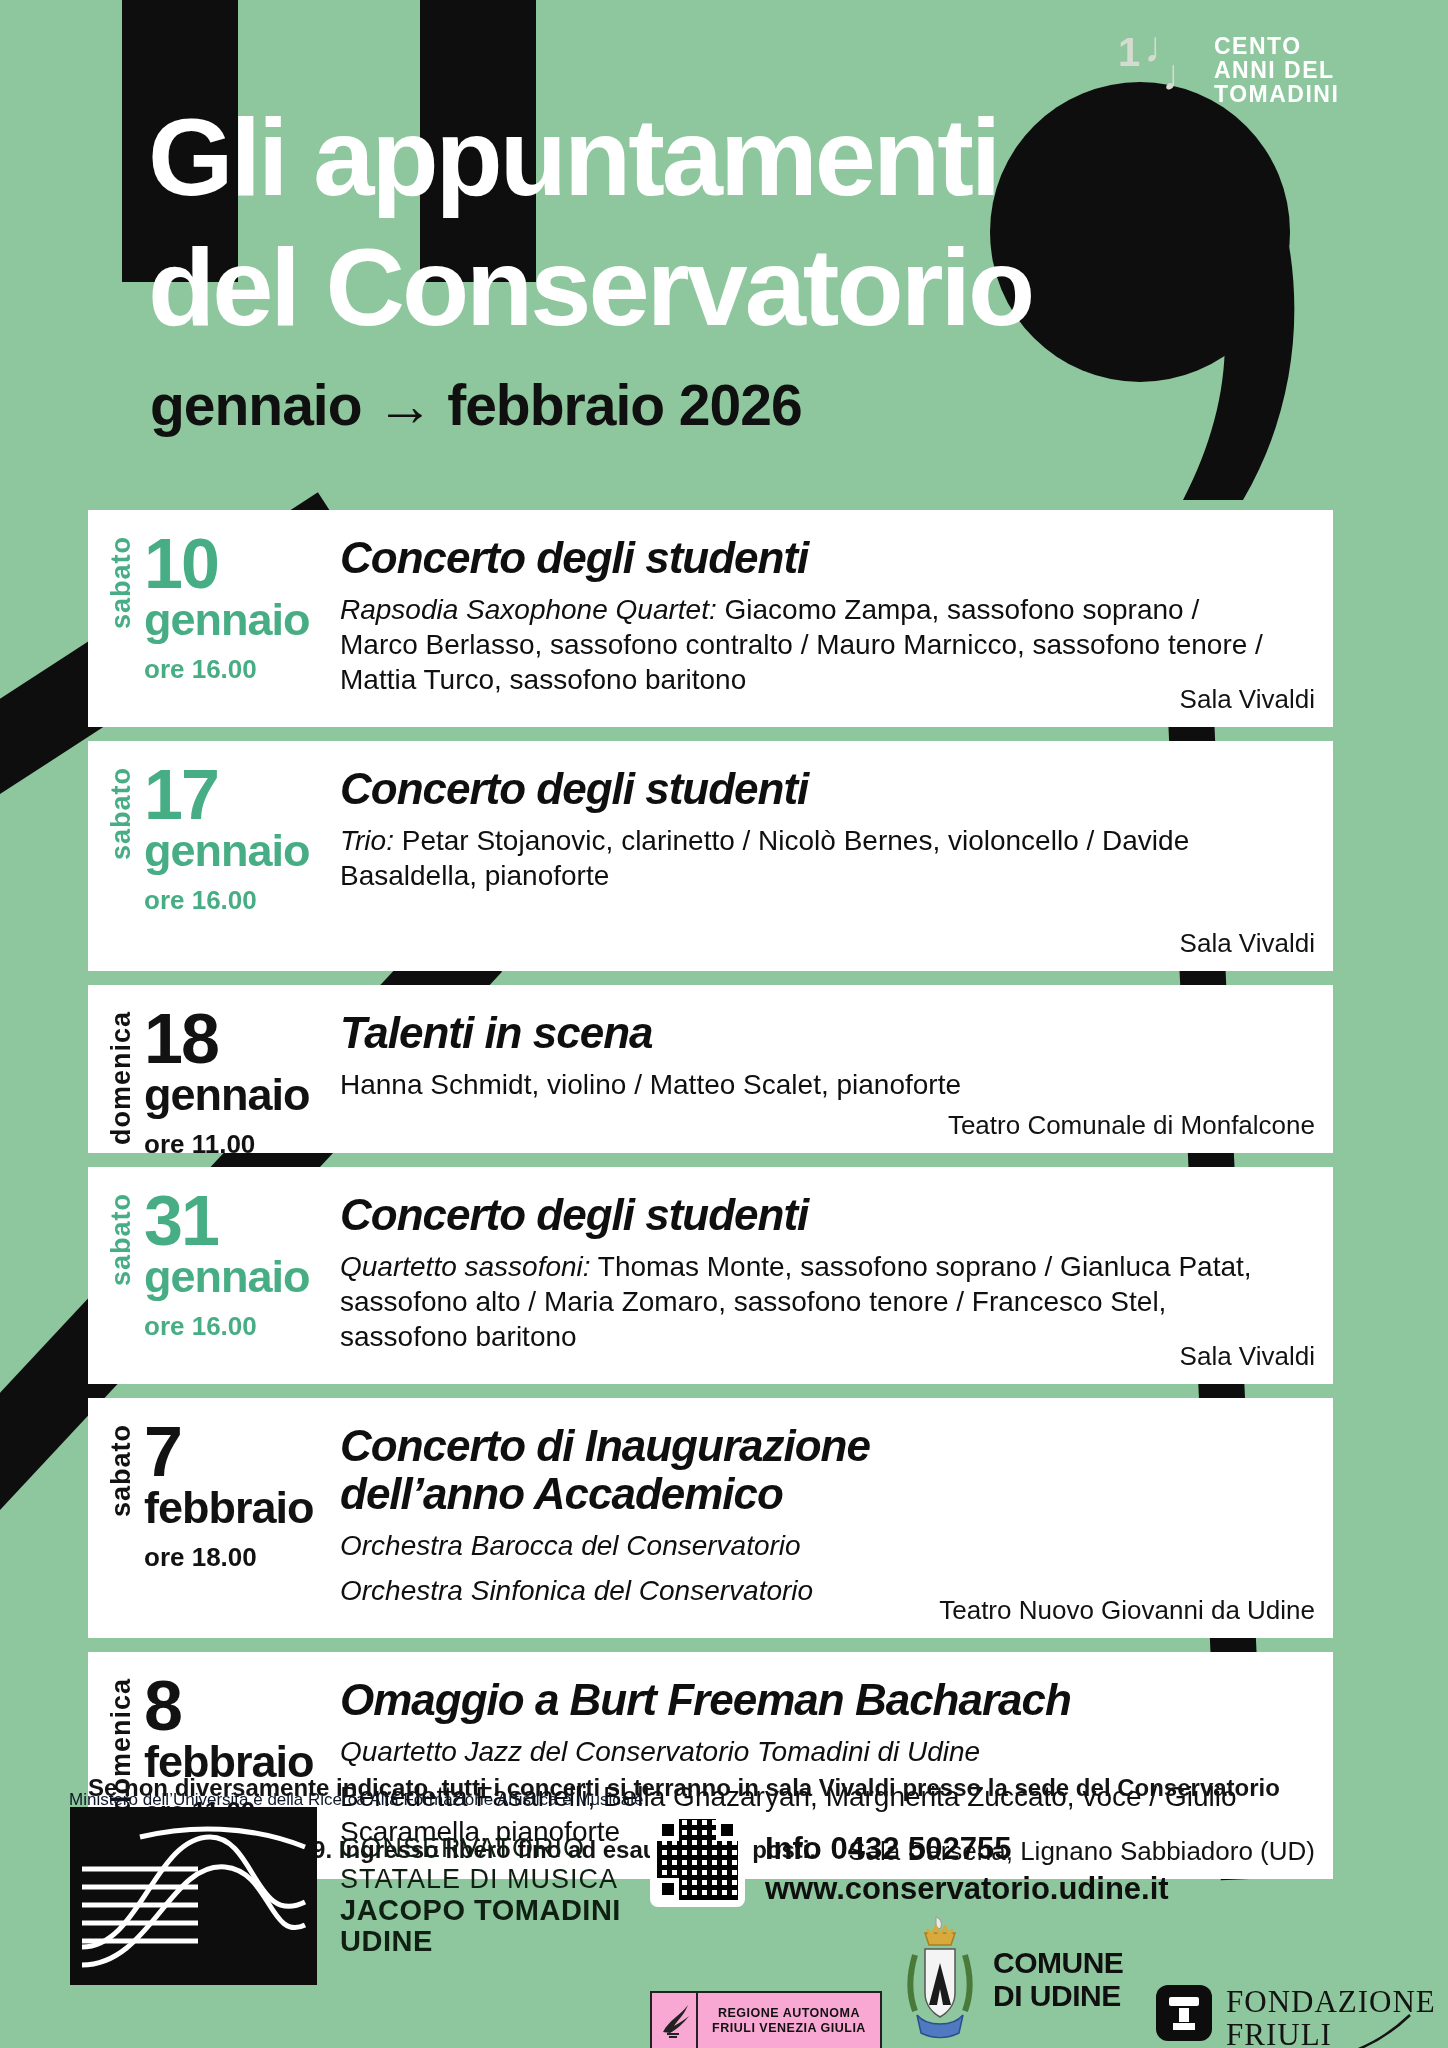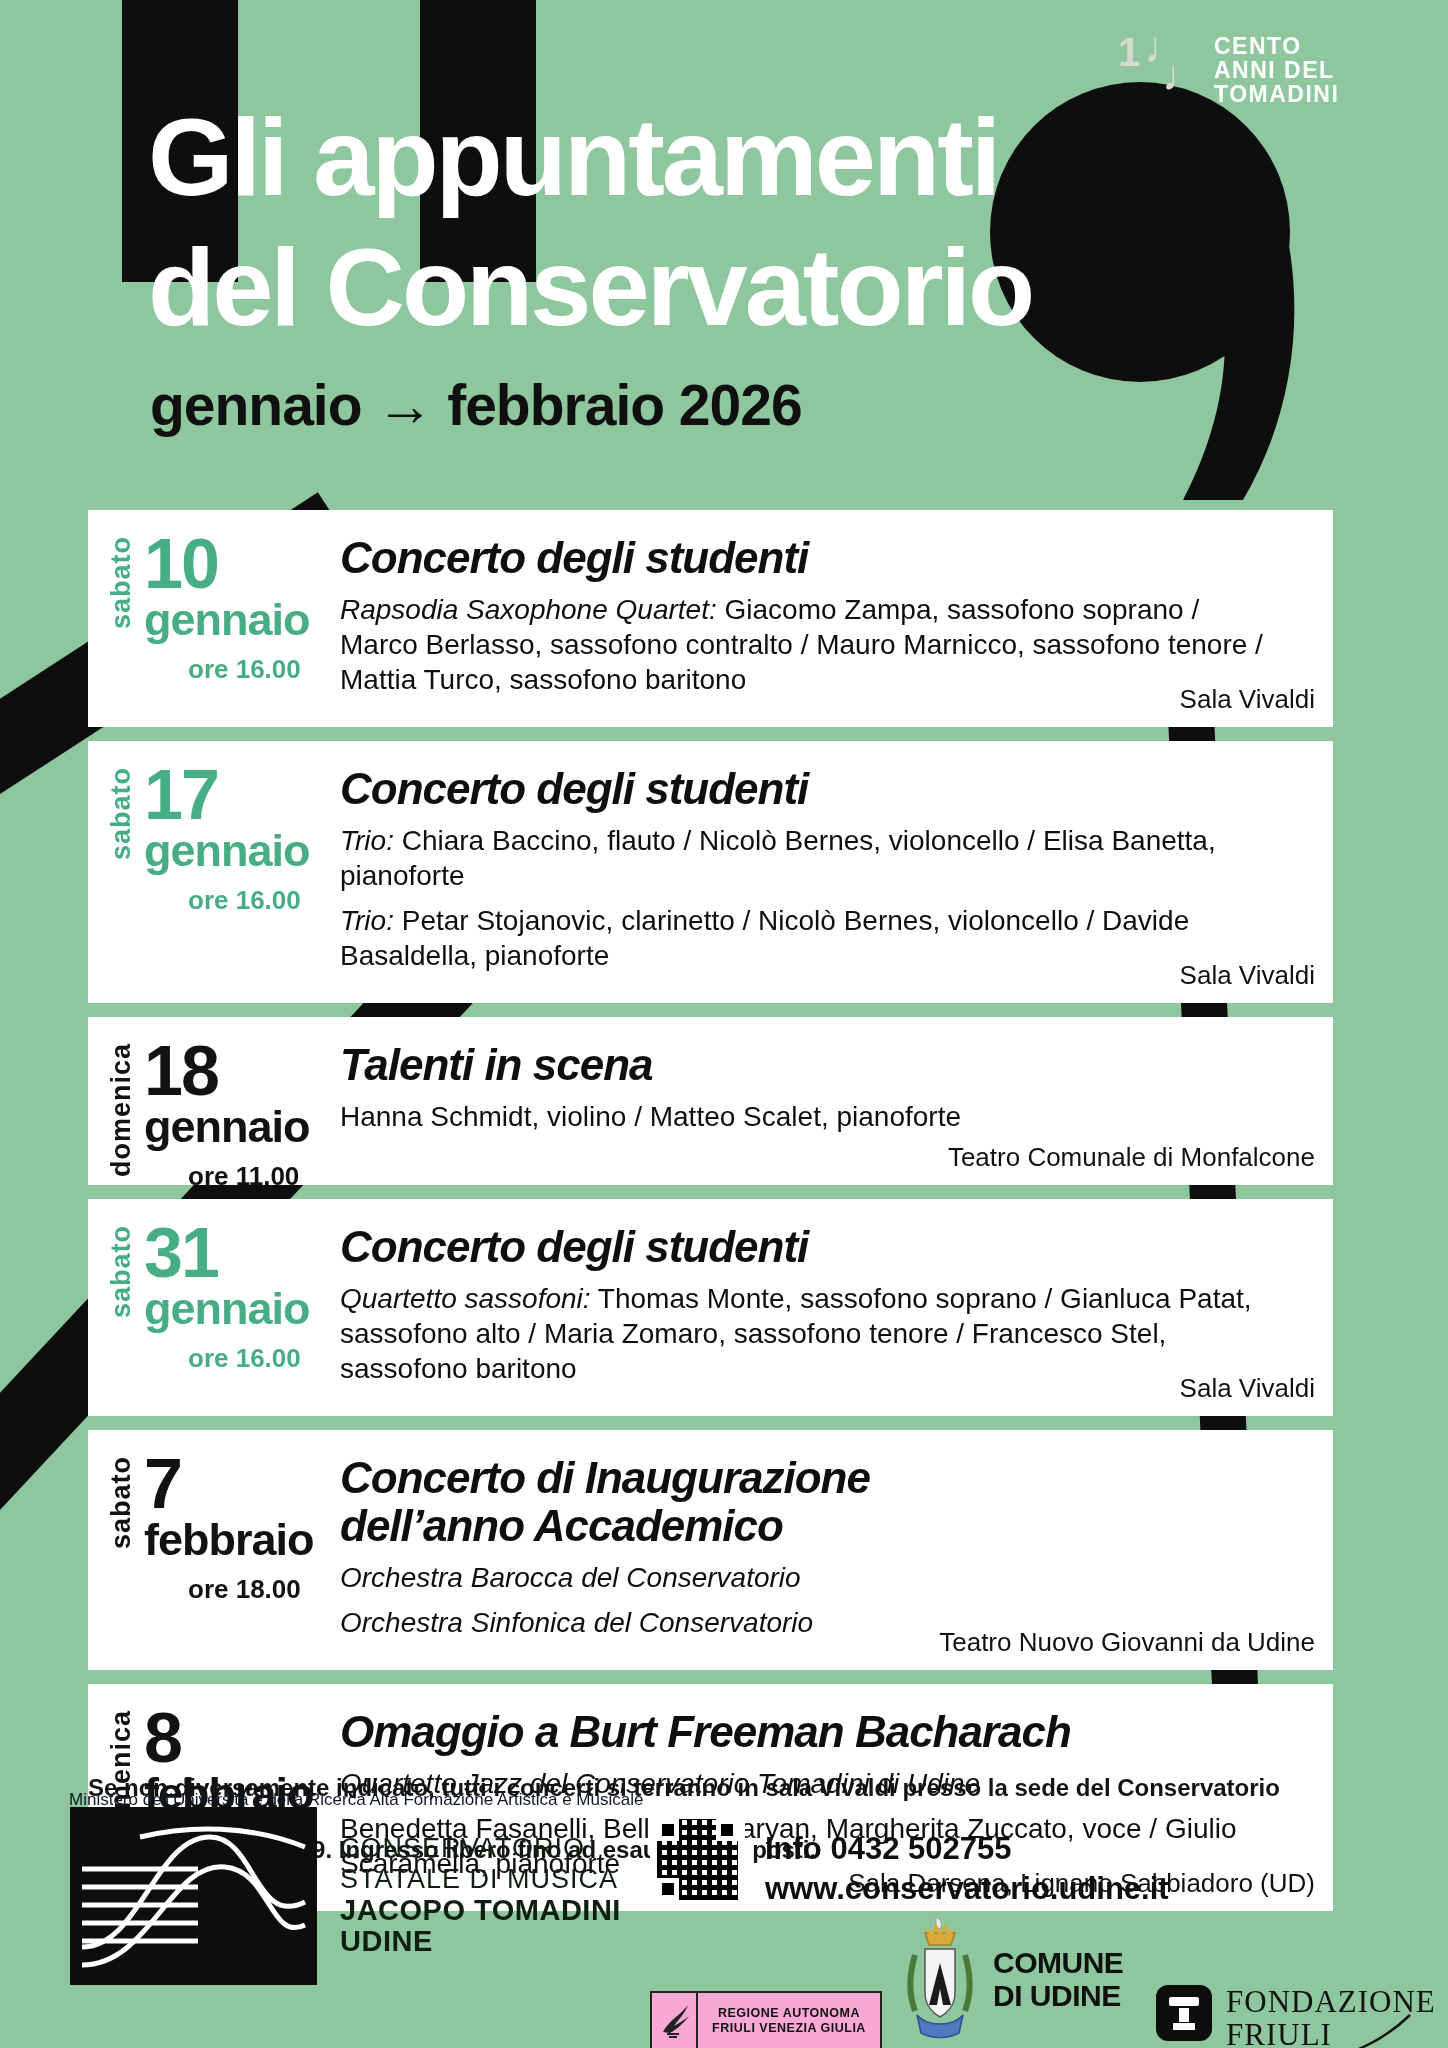--- a/index.html
+++ b/index.html
@@ -33,21 +33,21 @@
   .card:nth-child(2){min-height:230px;}
   .card:nth-child(3){min-height:168px;}
   .card:nth-child(4){min-height:178px;}
   .card:nth-child(5){min-height:210px;}
   .card:nth-child(6){min-height:210px;}
   .weekday{position:absolute;left:18px;top:26px;writing-mode:vertical-rl;transform:rotate(180deg);
     font-size:27px;font-weight:700;letter-spacing:1px;}
   .dateblock{position:absolute;left:56px;top:22px;width:190px;}
   .daynum{font-size:70px;line-height:64px;font-weight:700;letter-spacing:-2px;}
   .month{font-size:45px;line-height:48px;font-weight:700;letter-spacing:-1px;}
-  .time{font-size:26px;font-weight:700;margin-top:10px;margin-left:44px;}
+  .time{font-size:26px;font-weight:700;margin-top:10px;}
   .green .weekday,.green .daynum,.green .month,.green .time{color:#47ad84;}
   .black .weekday,.black .daynum,.black .month,.black .time{color:#121212;}
   .etitle{font-size:44px;line-height:48px;font-weight:700;font-style:italic;color:#0f0f0f;letter-spacing:-1px;}
   .program{max-width:930px;margin-top:10px;}
   .program p{margin:0 0 10px 0;font-size:28px;line-height:35px;font-weight:400;color:#0f0f0f;}
   .program .lead{font-style:italic;}
   .venue{position:absolute;right:18px;bottom:12px;font-size:26px;color:#121212;}
   
   #note{position:absolute;left:88px;top:1772px;width:1280px;z-index:2;
     font-size:24px;line-height:31px;font-weight:700;color:#141414;}
@@ -132,21 +132,20 @@
 
   <div class="card green">
     <div class="weekday">sabato</div>
     <div class="dateblock">
       <div class="daynum">17</div>
       <div class="month">gennaio</div>
       <div class="time">ore 16.00</div>
     </div>
     <div class="etitle">Concerto degli studenti</div>
     <div class="program">
-          <p><span class="lead">Trio:</span> Chiara Baccino, flauto / Nicolò Bernes, violoncello / Elisa Banetta, pianoforte</p>
           <p><span class="lead">Trio:</span> Petar Stojanovic, clarinetto / Nicolò Bernes, violoncello / Davide Basaldella, pianoforte</p>
         </div>
     <div class="venue">Sala Vivaldi</div>
   </div>
 
   <div class="card black">
     <div class="weekday">domenica</div>
     <div class="dateblock">
       <div class="daynum">18</div>
       <div class="month">gennaio</div>

